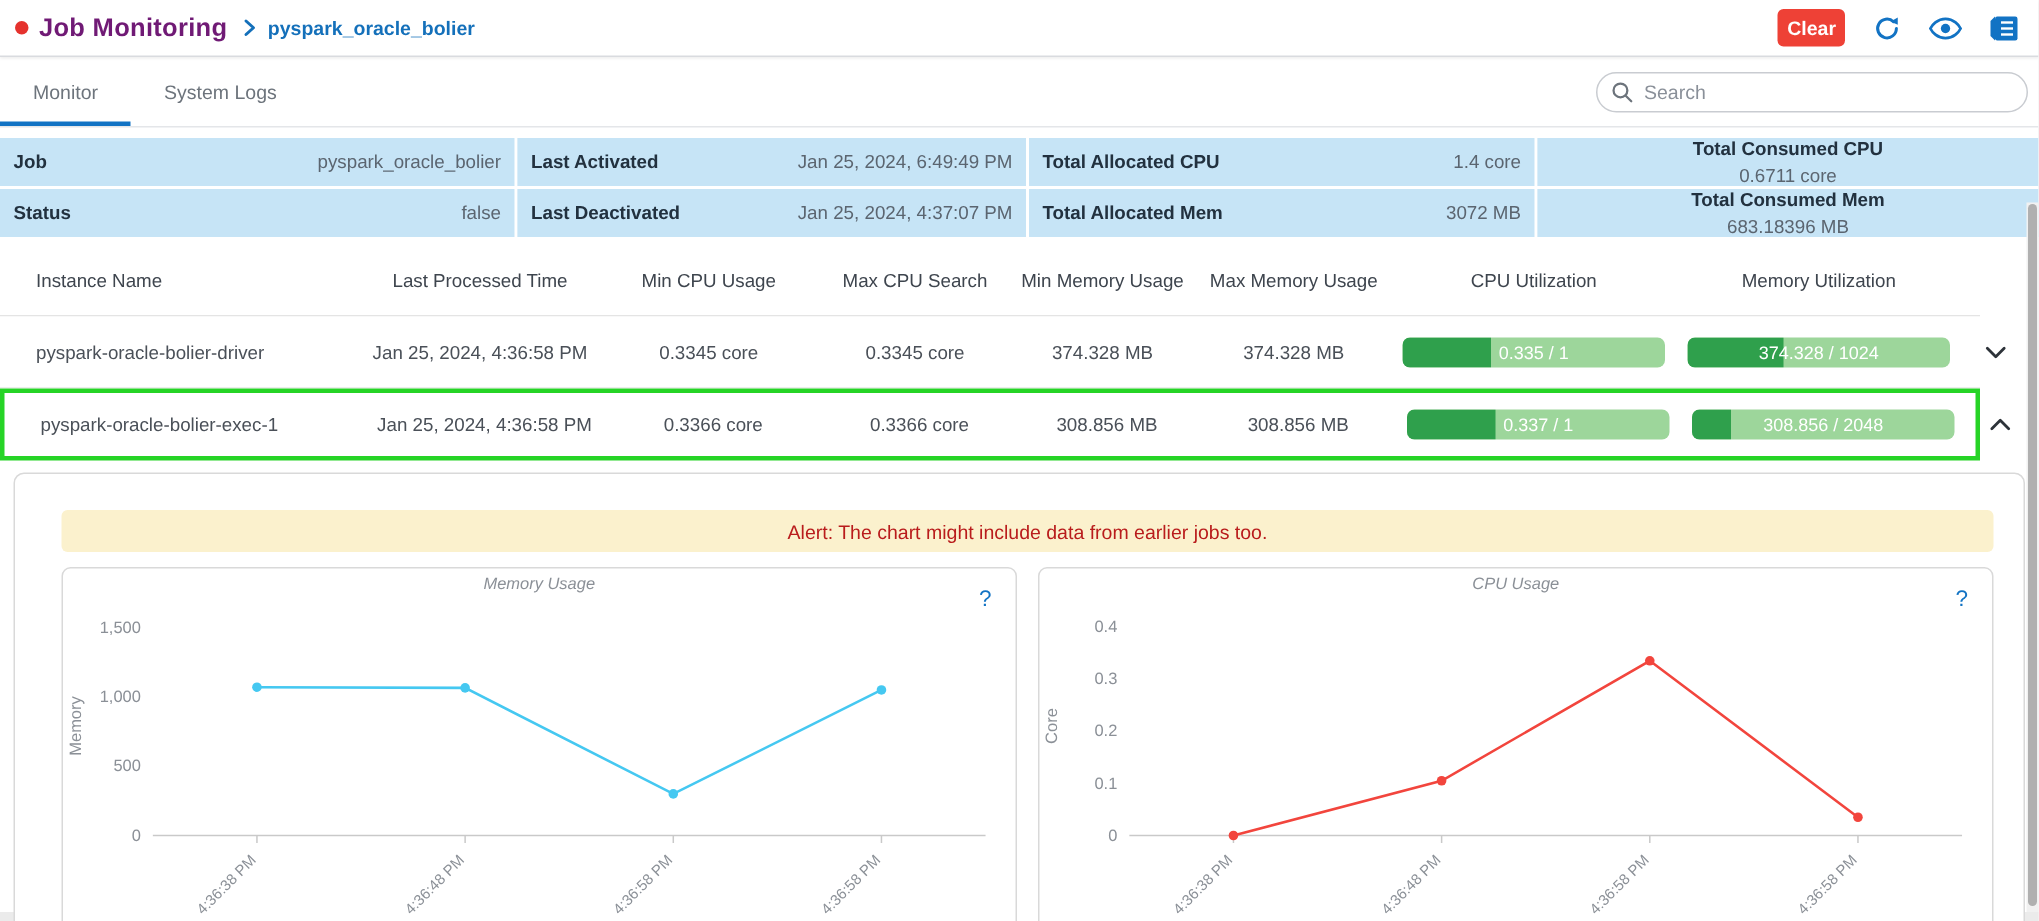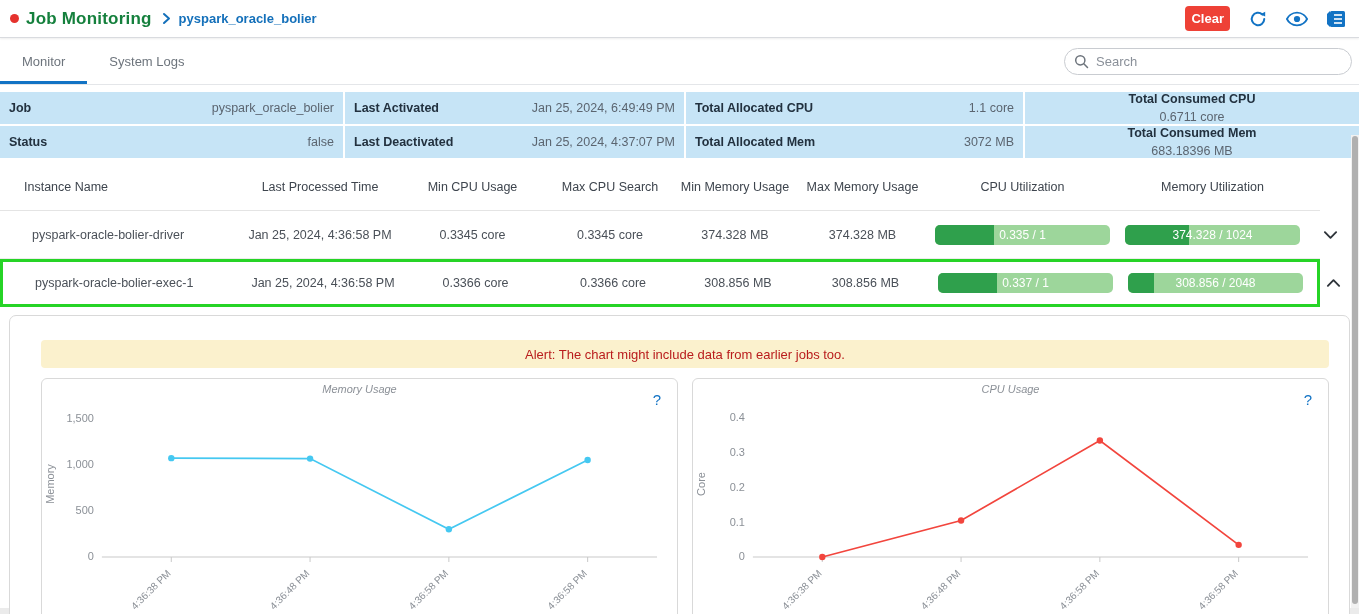--- a/index.html
+++ b/index.html
@@ -4,21 +4,21 @@
 <style>
   * { box-sizing: border-box; margin: 0; padding: 0; }
   html,body { width:1359px; height:614px; overflow:hidden; background:#ebebeb;
     font-family:"Liberation Sans", sans-serif; }
   .app { width:1359px; height:608px; background:#ffffff; position:relative; }
 
   
   .top-header { height:38px; display:flex; align-items:center; padding:0 12px 0 10px;
     background:#fff; border-bottom:1px solid #d9dbdf; box-shadow:0 1px 2px rgba(0,0,0,.07); position:relative; z-index:5;}
   .status-dot { width:9px; height:9px; border-radius:50%; background:#e5322d; margin-right:7px; }
-  .page-title { color:#15803d; font-size:17px; font-weight:700; letter-spacing:.2px; }
+  .page-title { color:#701a75; font-size:17px; font-weight:700; letter-spacing:.2px; }
   .crumb-sep { margin:0 8px 0 10px; display:flex; align-items:center; }
   .job-name { color:#1470ba; font-size:13px; font-weight:600; }
   .header-right { margin-left:auto; display:flex; align-items:center; gap:17px; }
   .clear-btn { background:#ee4136; color:#fff; border:none; font-size:13px; font-weight:600;
     padding:5px 6px; border-radius:4px; cursor:pointer; font-family:inherit; }
   .hicon { width:22px; height:22px; display:flex; align-items:center; justify-content:center; cursor:pointer; background:none; border:none; }
 
   
   .tab-bar { height:47px; display:flex; align-items:stretch; border-bottom:1px solid #e4e6e9; background:#fff; position:relative; }
   .tab { padding:0 22px; display:flex; align-items:center; font-size:13px; color:#6d747c;
@@ -41,21 +41,21 @@
 
   
   .itable { margin-top:6px; width:1320px; }
   .irow { display:grid; grid-template-columns:240px 160px 145px 130px 120px 135px 185px 195px 40px;
     align-items:center; }
   .ihead { height:47px; border-bottom:1px solid #e4e4e4; }
   .ihead .hcell { font-size:12.5px; color:#3e454e; text-align:center; }
   .ihead .hcell:first-child { text-align:left; padding-left:24px; }
   .ibody { height:48px; border-bottom:1px solid #ececec; cursor:pointer; background:#fff; }
   .ibody .cell { font-size:12.5px; color:#4a5058; text-align:center; white-space:nowrap; }
-  .ibody .cell:first-child { text-align:left; padding-left:32px; }
+  .ibody .cell:first-child { text-align:left; padding-left:24px; }
   .ibody.highlighted { border:3px solid #26d426; }
   .bar { width:175px; height:20px; background:#9dd69b; border-radius:5px; margin:0 auto;
     position:relative; overflow:hidden; }
   .bar-fill { position:absolute; left:0; top:0; bottom:0; background:#2fa04c; }
   .bar-label { position:absolute; inset:0; display:flex; align-items:center; justify-content:center;
     color:#fff; font-size:12px; }
   .chev { display:flex; align-items:center; justify-content:center; cursor:pointer; background:none; border:none; }
 
   
   .panel { margin:8px 9px 0 9px; height:312px; border:1px solid #d9d9d9; border-radius:7px;
@@ -132,21 +132,21 @@
       <div class="summary-cell">
           <span class="lbl">Job</span>
           <span class="val">pyspark_oracle_bolier</span>
         </div>
       <div class="summary-cell">
           <span class="lbl">Last Activated</span>
           <span class="val">Jan 25, 2024, 6:49:49 PM</span>
         </div>
       <div class="summary-cell">
           <span class="lbl">Total Allocated CPU</span>
-          <span class="val">1.1 core</span>
+          <span class="val">1.4 core</span>
         </div>
       <div class="summary-cell">
           <span class="lbl">Total Consumed CPU</span>
           <span class="val">0.6711 core</span>
         </div>
     </div>
     <div class="summary-row">
       <div class="summary-cell">
           <span class="lbl">Status</span>
           <span class="val">false</span>

